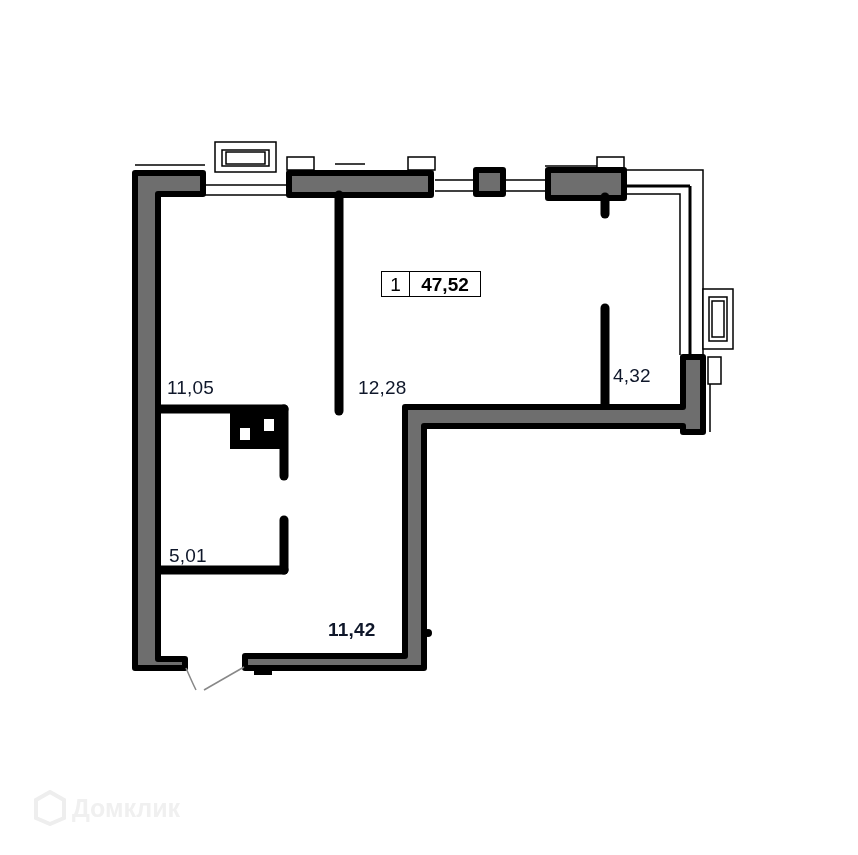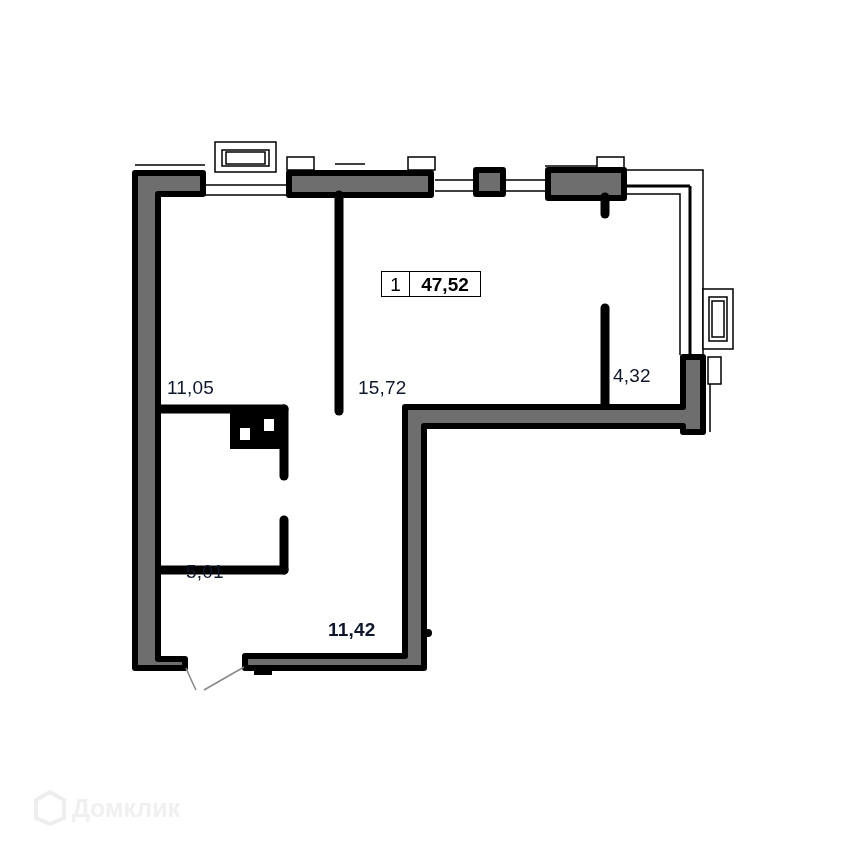--- a/index.html
+++ b/index.html
@@ -93,23 +93,23 @@
   <circle cx="428" cy="633" r="4" fill="#000"></circle>
   <rect x="254" y="671" width="18" height="4" fill="#000"></rect>
 </svg>
 
 <div class="unit-box">
   <span class="num">1</span>
   <span class="area">47,52</span>
 </div>
 
 <div class="label room-label" style="left:167px;top:378px;">11,05</div>
-<div class="label room-label" style="left:358px;top:378px;">15,72</div>
+<div class="label room-label" style="left:358px;top:378px;">12,28</div>
 <div class="label room-label" style="left:613px;top:366px;">4,32</div>
-<div class="label room-label" style="left:169px;top:562px;margin-left:17px;">5,01</div>
+<div class="label room-label" style="left:169px;top:546px;">5,01</div>
 <div class="label room-label" style="left:328px;top:620px;font-weight:bold;">11,42</div>
 
 <div class="watermark">
   <svg width="32" height="36" viewBox="0 0 32 36">
     <path d="M16,2 L30,10 V28 L16,34 L2,28 V10 Z" fill="none" stroke="#eeeeee" stroke-width="4"></path>
   </svg>
   <span>Домклик</span>
 </div>
 
 </body></html>

